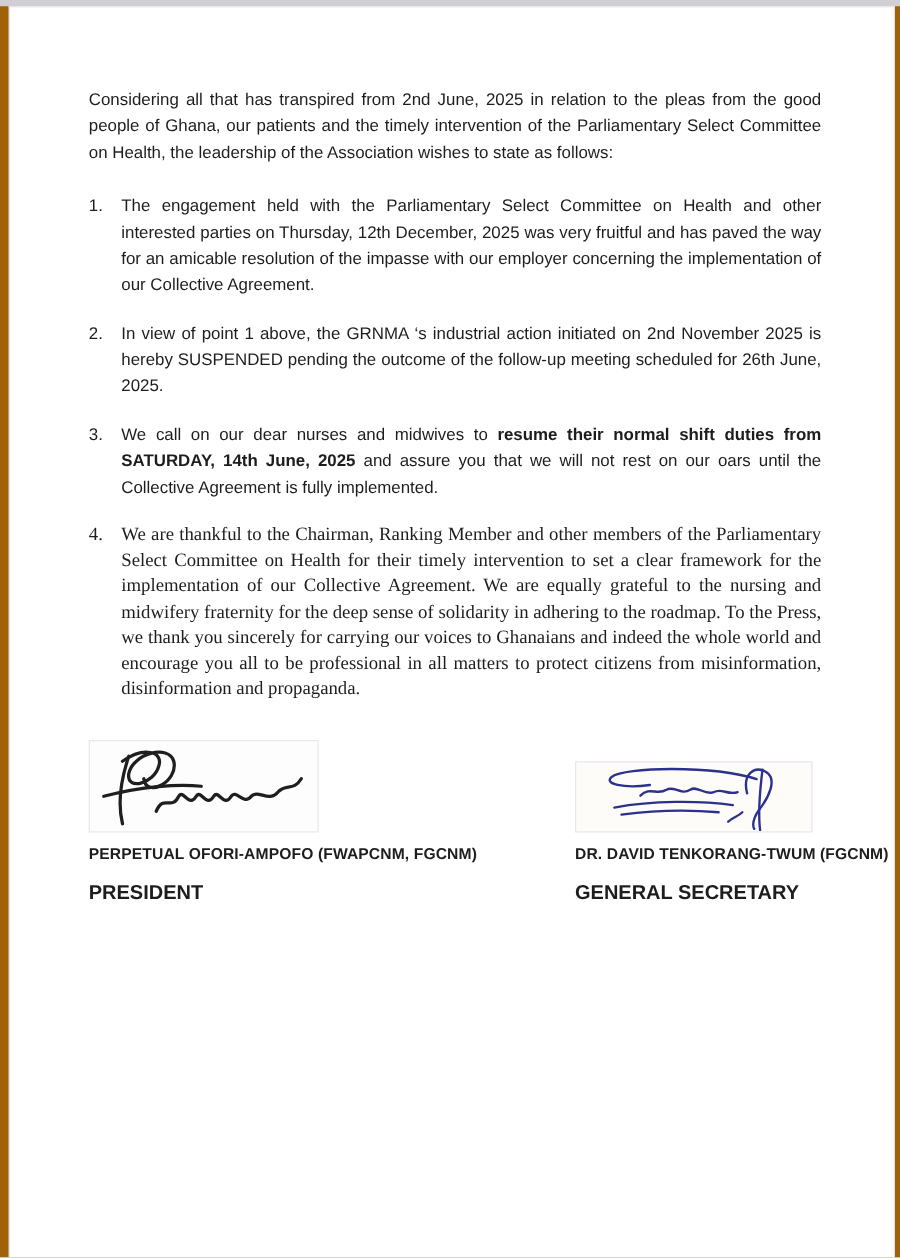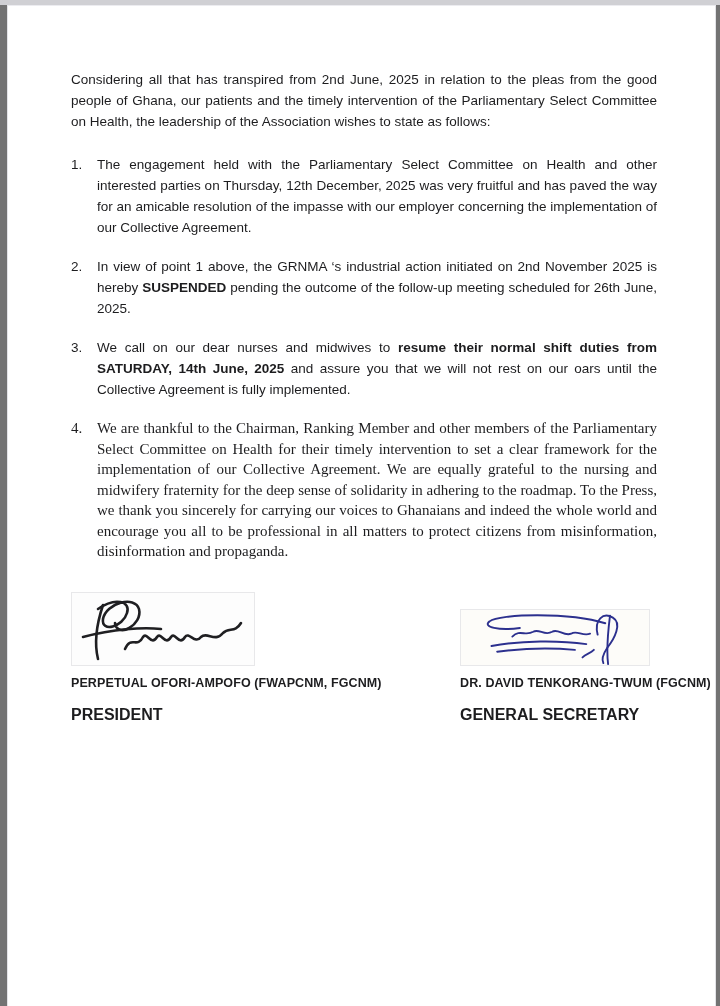--- a/index.html
+++ b/index.html
@@ -2,21 +2,21 @@
 <html><head>
 <meta charset="utf-8">
 <style>
   * { margin: 0; padding: 0; box-sizing: border-box; }
   html, body { width: 720px; height: 1006px; overflow: hidden; }
   body {
     background: #c9c9cf;
     font-family: "Liberation Sans", sans-serif;
     color: #1d1d1f;
   }
-  .viewport { position: relative; width: 720px; height: 1006px; background: #737373; }
+  .viewport { position: relative; width: 720px; height: 1006px; background: #a16207; }
   .top-edge {
     position: absolute; top: 0; left: 0; right: 0; height: 5px;
     background: #d0d0d4;
   }
   .paper {
     position: absolute; top: 5px; left: 7px; right: 4px; bottom: 0;
     background: #ffffff;
     border-left: 1px solid #e3e3e7;
     border-top: 1px solid #ececf0;
     border-right: 1px solid #e3e3e7;
@@ -85,21 +85,21 @@
 
     <p class="para intro"><span>Considering all that has transpired from 2nd June, 2025 in relation to the pleas from the good people of Ghana, our patients and the timely intervention of the Parliamentary Select Committee on Health, the leadership of the Association wishes to state as follows:</span></p>
 
     <ol class="list">
       <li class="list-item">
         <span class="num">1.</span>
         <p class="para item-text"><span>The engagement held with the Parliamentary Select Committee on Health and other interested parties on Thursday, 12th December, 2025 was very fruitful and has paved the way for an amicable resolution of the impasse with our employer concerning the implementation of our Collective Agreement.</span></p>
       </li>
       <li class="list-item">
         <span class="num">2.</span>
-        <p class="para item-text"><span>In view of point 1 above, the GRNMA ‘s industrial action initiated on 2nd November 2025 is hereby </span><span style="font-weight: 700;">SUSPENDED</span><span> pending the outcome of the follow-up meeting scheduled for </span><span style="font-weight: 400;">26th June, 2025.</span></p>
+        <p class="para item-text"><span>In view of point 1 above, the GRNMA ‘s industrial action initiated on 2nd November 2025 is hereby </span><span style="font-weight: 400;">SUSPENDED</span><span> pending the outcome of the follow-up meeting scheduled for </span><span style="font-weight: 400;">26th June, 2025.</span></p>
       </li>
       <li class="list-item">
         <span class="num">3.</span>
         <p class="para item-text"><span>We call on our dear nurses and midwives to </span><span style="font-weight: 700;">resume their normal shift duties from SATURDAY, 14th June, 2025</span><span> and assure you that we will not rest on our oars until the Collective Agreement is fully implemented.</span></p>
       </li>
       <li class="list-item">
         <span class="num serif-num">4.</span>
         <p class="para item-text serif-text"><span>We are thankful to the Chairman, Ranking Member and other members of the Parliamentary Select Committee on Health for their timely intervention to set a clear framework for the implementation of our Collective Agreement. We are equally grateful to the nursing and midwifery fraternity for the deep sense of solidarity in adhering to the roadmap. To the Press, we thank you sincerely for carrying our voices to Ghanaians and indeed the whole world and encourage you all to be professional in all matters to protect citizens from misinformation, disinformation and propaganda.</span></p>
       </li>
     </ol>

